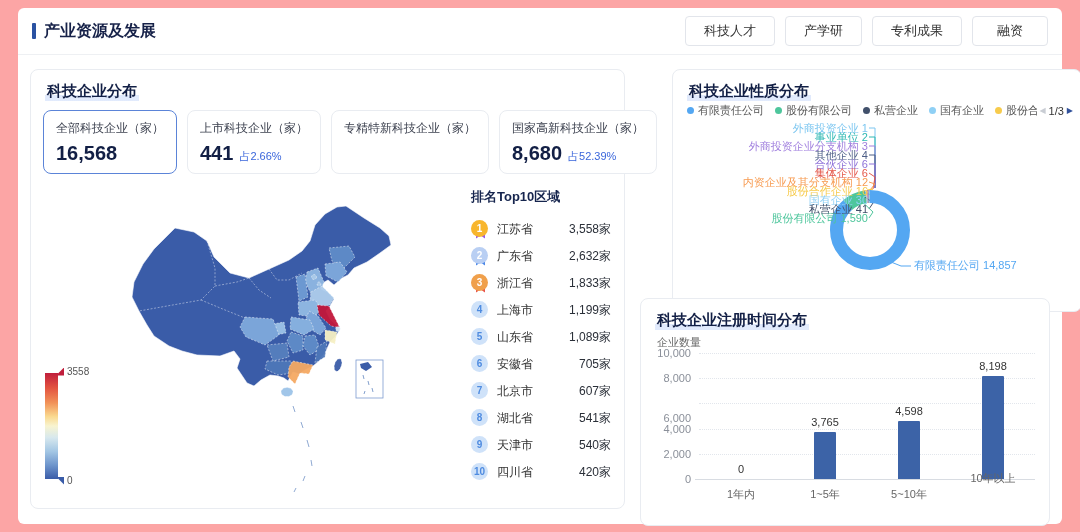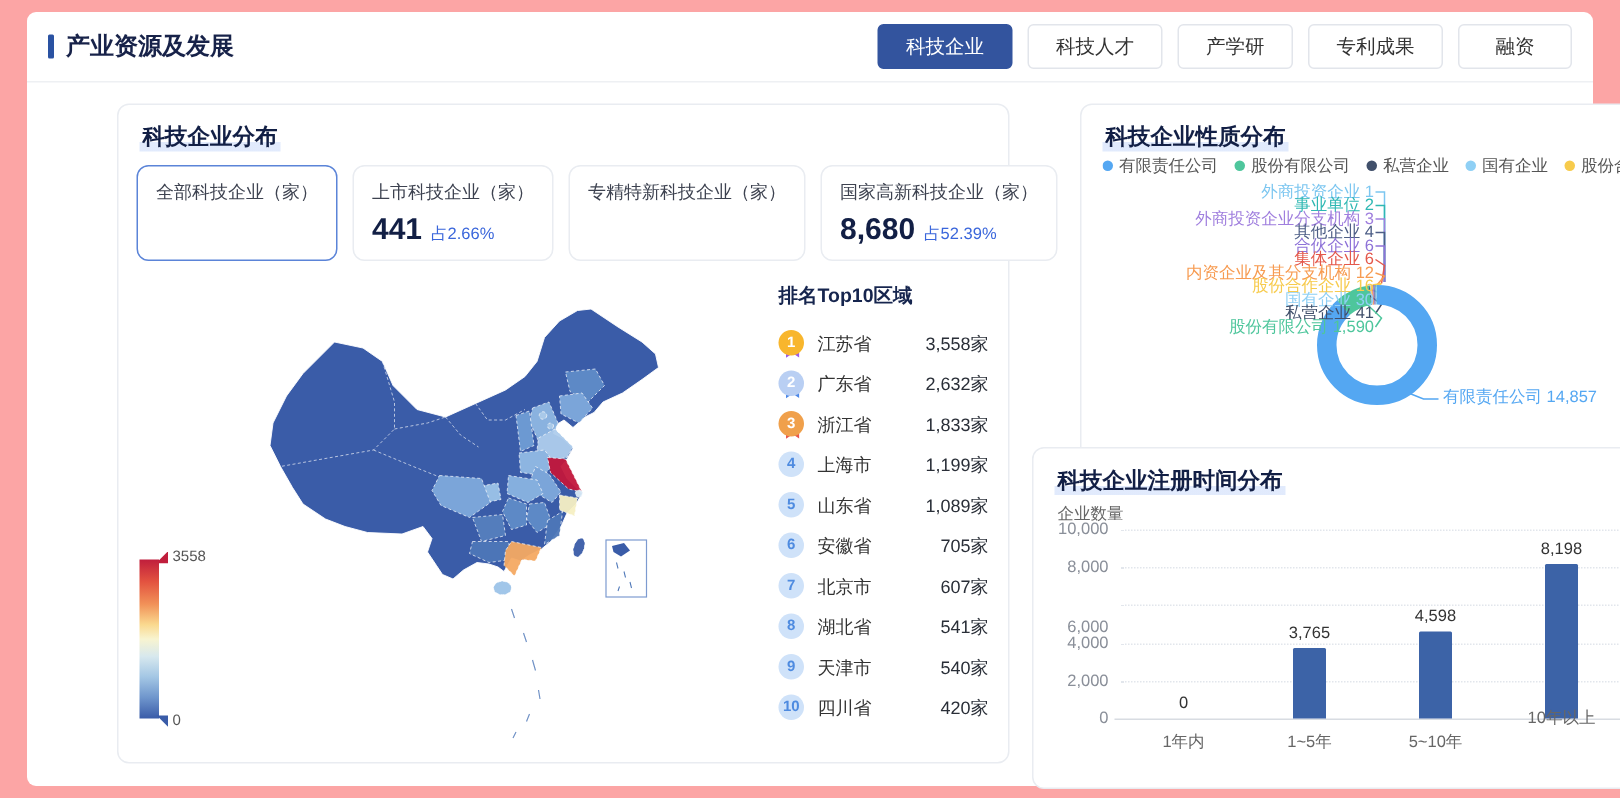--- a/index.html
+++ b/index.html
@@ -10,21 +10,21 @@
   
   .hdr { height:47px; display:flex; align-items:center; padding:0 14px; border-bottom:1px solid #EEF0F3; }
   .hdr-title { display:flex; align-items:center; gap:8px; }
   .hdr-bar { width:4px; height:16px; background:#2A52A2; border-radius:1px; }
   .hdr-text { font-size:16px; font-weight:bold; color:#172249; }
   .tabs { margin-left:auto; display:flex; gap:10px; }
   .tab { height:30px; min-width:76px; padding:0 18px; display:flex; align-items:center; justify-content:center;
          font-size:13px; color:#333; background:#fff; border:1px solid #E2E5EB; border-radius:4px; cursor:pointer; }
   .tab.active { background:#33549E; border-color:#33549E; color:#fff; }
   
-  .content { position:relative; height:468px;margin-left:48px; }
+  .content { position:relative; height:468px; }
   .panel { position:absolute; background:#fff; border:1px solid #E9ECF1; border-radius:8px; }
   .panel-left { left:12px; top:14px; width:595px; height:440px; }
   .panel-rt { left:654px; top:14px; width:410px; height:243px; }
   .panel-rb { left:622px; top:243px; width:410px; height:228px;padding-left:23px; }
   .panel-title { position:absolute; left:14px; top:12px; font-size:15px; font-weight:bold; color:#121F45;
                  background:linear-gradient(to top, rgba(90,140,240,.18) 32%, transparent 32%); padding:0 2px; }
   
   .stats { position:absolute; left:12px; right:12px; top:40px; display:flex; gap:10px; }
   .stat { flex:1; border:1px solid #E9ECF1; border-radius:8px; padding:9px 12px 8px; background:#fff; cursor:pointer; }
   .stat.sel { border:1.5px solid #5B84D8; }
@@ -82,35 +82,37 @@
 
 <div class="page">
   <div class="card">
 
     <div class="hdr">
       <div class="hdr-title">
         <span class="hdr-bar"></span>
         <span class="hdr-text">产业资源及发展</span>
       </div>
       <div class="tabs" id="tabs">
-          <div class="tab active">科技企业</div>
           <div class="tab">科技人才</div>
           <div class="tab">产学研</div>
           <div class="tab">专利成果</div>
           <div class="tab">融资</div>
         </div>
     </div>
 
     <div class="content">
 
       <section class="panel panel-left">
         <div class="panel-title">科技企业分布</div>
         <div class="stats" id="stats">
             <div class="stat sel">
               <div class="lb">全部科技企业（家）</div>
+              <div class="vr">
+                <span class="vl">16,568</span>
+              </div>
             </div>
             <div class="stat">
               <div class="lb">上市科技企业（家）</div>
               <div class="vr">
                 <span class="vl">441</span>
                 <span class="sh">占2.66%</span>
               </div>
             </div>
             <div class="stat">
               <div class="lb">专精特新科技企业（家）</div>

